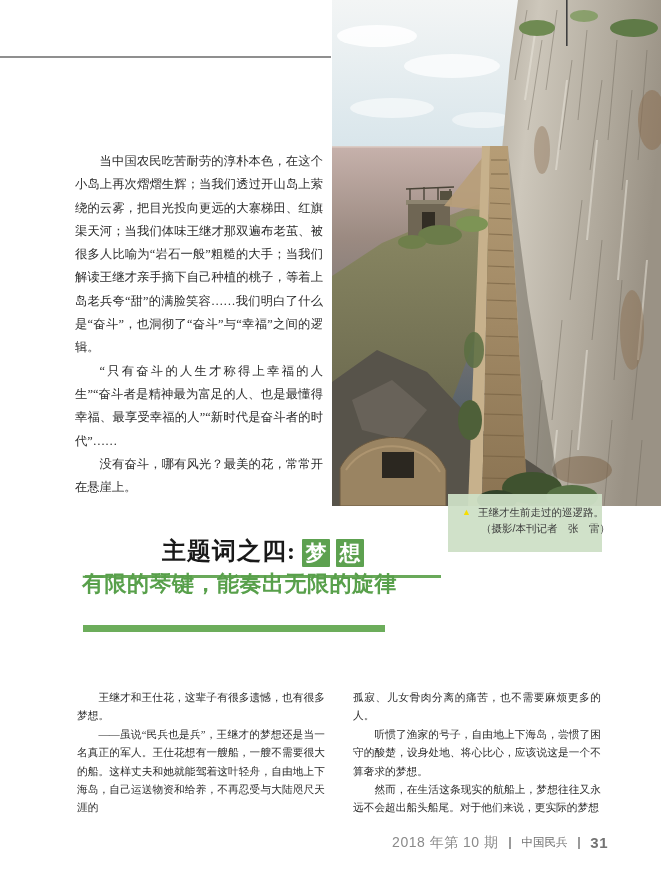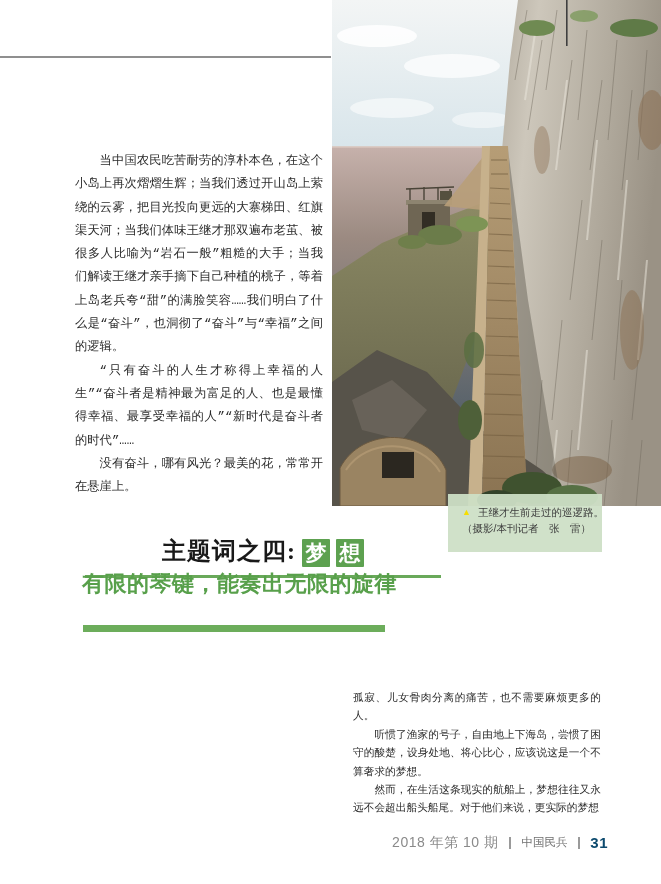--- a/index.html
+++ b/index.html
@@ -21,21 +21,21 @@
   
   .caption {
     position: absolute; left: 448px; top: 494px; width: 154px; height: 58px;
     background: rgba(205, 223, 198, 0.94);
     z-index: 3; box-sizing: border-box; padding: 10px 8px 0 14px;
     font-family: "Liberation Sans", "DejaVu Sans", sans-serif;
     font-size: 10.5px; line-height: 16px; color: #3c3c3c;
   }
   .caption-line1 { display: flex; align-items: center; gap: 7px; white-space: nowrap; }
   .caption-marker { color: #f6de00; font-size: 9px; line-height: 9px; }
-  .caption-line2 { white-space: nowrap; }
+  .caption-line2 { margin-left: 19px; white-space: nowrap; }
 
   
   .kicker-row {
     position: absolute; left: 85px; top: 535px; width: 356px; height: 32px;
     display: flex; align-items: flex-end; justify-content: center; gap: 6px;
     font-family: "Liberation Serif", "DejaVu Serif", serif;
   }
   .kicker-text { font-size: 24px; font-weight: bold; color: #191919; letter-spacing: 1px; white-space: nowrap; }
   .kicker-box {
     width: 28px; height: 28px; background: #5da150; color: #ffffff;
@@ -47,21 +47,21 @@
     position: absolute; left: 82px; top: 569px; width: 420px;
     font-family: "Liberation Sans", "DejaVu Sans", sans-serif;
     font-size: 22px; font-weight: bold; color: #58a04b; letter-spacing: 0.5px; white-space: nowrap;
   }
   .thick-bar { position: absolute; left: 83px; top: 625px; width: 302px; height: 7px; background: #6cad5b; }
 
   
   .top-article {
     position: absolute; left: 75px; top: 150px; width: 248px;
     font-size: 12.3px; line-height: 23.3px; color: #2b2b2b;
-    text-align: justify; text-justify: inter-ideograph; font-family: Liberation Mono, monospace;
+    text-align: justify; text-justify: inter-ideograph;
   }
   .top-article p { margin: 0; text-indent: 2em; }
 
   
   .col {
     position: absolute; top: 688px; width: 248px;
     font-size: 10.7px; line-height: 18.4px; color: #2b2b2b;
     text-align: justify; text-justify: inter-ideograph;
   }
   .col-left { left: 77px; }
@@ -75,21 +75,21 @@
     text-align: right; white-space: nowrap;
     font-family: "Liberation Sans", "DejaVu Sans", sans-serif;
     color: #8a8a8a;
   }
   .footer-issue { font-size: 14px; letter-spacing: 0.5px; vertical-align: middle; }
   .footer-sep {
     display: inline-block; width: 0; height: 12px;
     border-left: 2px solid #9a9a9a; margin: 0 6px; vertical-align: middle;
   }
   .footer-magazine { font-size: 11.5px; color: #6f6f6f; vertical-align: middle; }
-  .footer-page { font-size: 15px; font-weight: bold; color: #0c4a6e; vertical-align: middle; letter-spacing: 0.5px; }
+  .footer-page { font-size: 15px; font-weight: bold; color: #737373; vertical-align: middle; letter-spacing: 0.5px; }
 </style>
 </head>
 <body>
 
 <div class="page">
 
   <div class="top-rule"></div>
 
   <div class="photo">
     <svg width="329" height="506" viewBox="0 0 329 506" xmlns="http://www.w3.org/2000/svg">
@@ -244,20 +244,24 @@
 
   <div class="kicker-row">
     <span class="kicker-text">主题词之四:</span>
     <span class="kicker-box">梦</span>
     <span class="kicker-box">想</span>
   </div>
   <div class="thin-rule"></div>
   <div class="subtitle">有限的琴键，能奏出无限的旋律</div>
   <div class="thick-bar"></div>
 
+  <div class="col col-left">
+    <p>王继才和王仕花，这辈子有很多遗憾，也有很多梦想。</p>
+    <p>——虽说“民兵也是兵”，王继才的梦想还是当一名真正的军人。王仕花想有一艘船，一艘不需要很大的船。这样丈夫和她就能驾着这叶轻舟，自由地上下海岛，自己运送物资和给养，不再忍受与大陆咫尺天涯的</p>
+  </div>
   <div class="col col-right">
     <p class="cont">孤寂、儿女骨肉分离的痛苦，也不需要麻烦更多的人。</p>
     <p>听惯了渔家的号子，自由地上下海岛，尝惯了困守的酸楚，设身处地、将心比心，应该说这是一个不算奢求的梦想。</p>
     <p>然而，在生活这条现实的航船上，梦想往往又永远不会超出船头船尾。对于他们来说，更实际的梦想</p>
   </div>
 
   <div class="footer">
     <span class="footer-issue">2018 年第 10 期</span>
     <span class="footer-sep"></span>
     <span class="footer-magazine">中国民兵</span>

